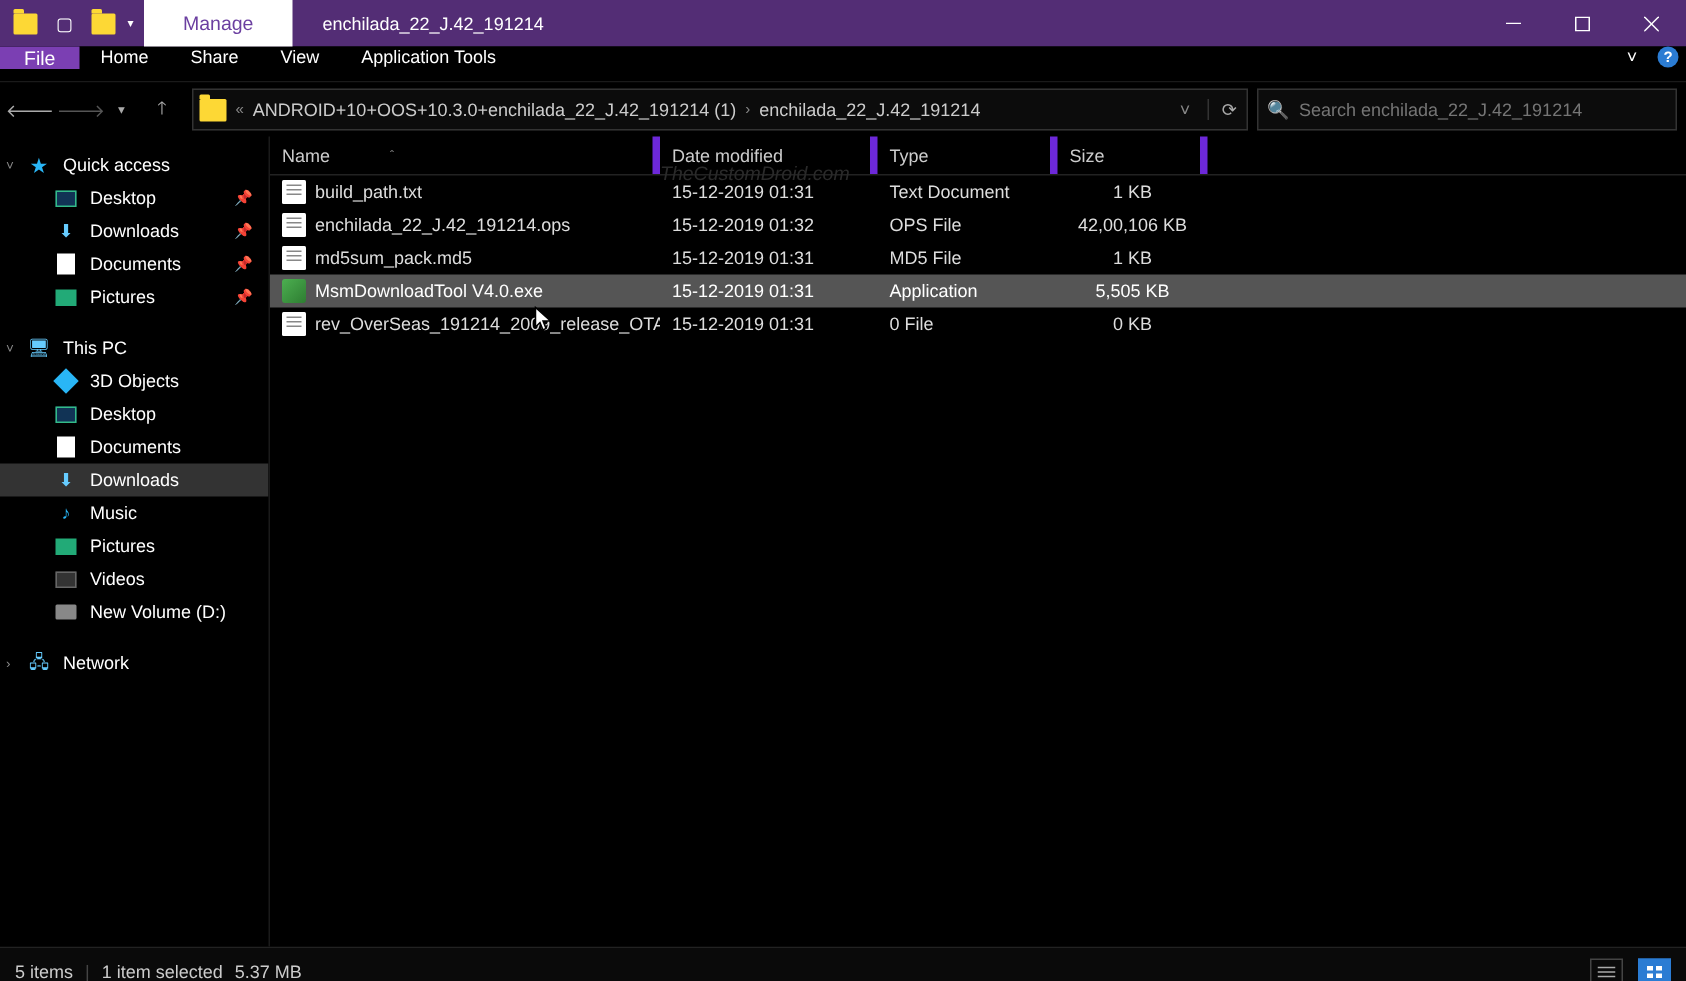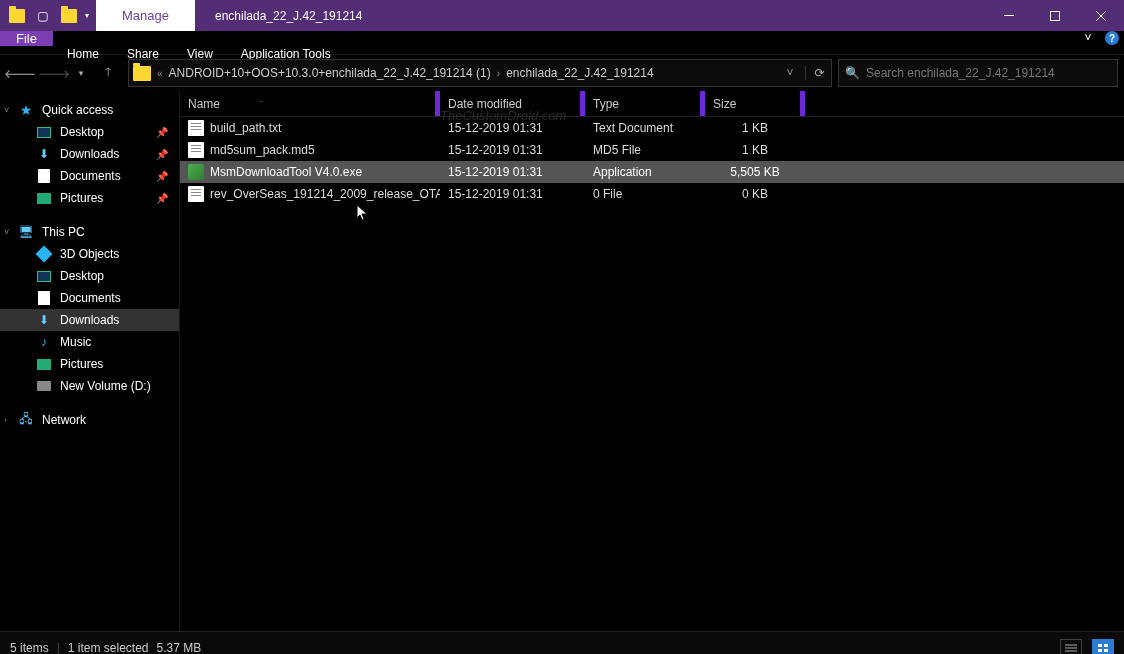--- a/index.html
+++ b/index.html
@@ -14,21 +14,21 @@
 .titlebar .dd { width: 10px; display:flex; align-items:center; justify-content:center; color:#fff; font-size:8px; }
 .titlebar .manage { background:#fff; color:#6b3fa0; font-size:13px; padding: 0 26px; display:flex; align-items:center; }
 .titlebar .title { flex:1; display:flex; align-items:center; padding-left: 20px; color:#fff; font-size:12px; }
 .titlebar .winbtns { display:flex; }
 .titlebar .winbtn { width:46px; display:flex; align-items:center; justify-content:center; color:#fff; font-size:12px; }
 .titlebar .winbtn svg { stroke:#fff; }
 
 
 .ribbon { height: 24px; background: #000; display:flex; align-items:flex-start; border-bottom:1px solid #1a1a1a; }
 .ribbon .file-tab { background:#7b3fb3; color:#fff; padding:0 16px; display:flex; align-items:center; font-size:13px; }
-.ribbon .tab { color:#fff; padding:16px 14px; display:flex; align-items:center; font-size:12px; }
+.ribbon .tab { color:#fff; padding:0 14px; display:flex; align-items:center; font-size:12px; }
 .ribbon .spacer { flex:1; }
 .ribbon .collapse { width:24px; display:flex; align-items:center; justify-content:center; color:#fff; }
 .ribbon .help { width:24px; display:flex; align-items:center; justify-content:center; }
 .ribbon .help-circle { width:14px; height:14px; border-radius:50%; background:#2b7cd3; color:#fff; display:flex; align-items:center; justify-content:center; font-size:10px; font-weight:bold; }
 
 
 .addrrow { height: 36px; background:#000; display:flex; align-items:center; padding: 0 6px; gap:6px; }
 .navbtn { width:28px; height:28px; display:flex; align-items:center; justify-content:center; color:#aaa; }
 .navbtn.disabled { color:#555; }
 .addrbar { flex:1; height:28px; border:1px solid #333; background:#0c0c0c; display:flex; align-items:center; padding:0 4px; gap:4px; }
@@ -232,20 +232,26 @@
           <span>Music</span>
         </div>
       <div class="sb-item sub">
           <span class="sb-icon">
             <div class="ico-pic"></div>
           </span>
           <span>Pictures</span>
         </div>
       <div class="sb-item sub">
           <span class="sb-icon">
+            <div class="ico-video"></div>
+          </span>
+          <span>Videos</span>
+        </div>
+      <div class="sb-item sub">
+          <span class="sb-icon">
             <div class="ico-disk"></div>
           </span>
           <span>New Volume (D:)</span>
         </div>
     </div>
     <div class="sb-group">
       <div class="sb-item">
         <span class="exp">›</span>
         <span class="sb-icon ico-net">🖧</span>
         <span>Network</span>
@@ -265,20 +271,29 @@
     </div>
     <div class="rows" id="rows">
         <div class="row">
           <div class="cell name">
             <div class="file-icon txt"></div>
             <span>build_path.txt</span>
           </div>
           <div class="cell date">15-12-2019 01:31</div>
           <div class="cell type">Text Document</div>
           <div class="cell size">1 KB</div>
+        </div>
+        <div class="row">
+          <div class="cell name">
+            <div class="file-icon txt"></div>
+            <span>enchilada_22_J.42_191214.ops</span>
+          </div>
+          <div class="cell date">15-12-2019 01:32</div>
+          <div class="cell type">OPS File</div>
+          <div class="cell size">42,00,106 KB</div>
         </div>
         <div class="row">
           <div class="cell name">
             <div class="file-icon txt"></div>
             <span>md5sum_pack.md5</span>
           </div>
           <div class="cell date">15-12-2019 01:31</div>
           <div class="cell type">MD5 File</div>
           <div class="cell size">1 KB</div>
         </div>

